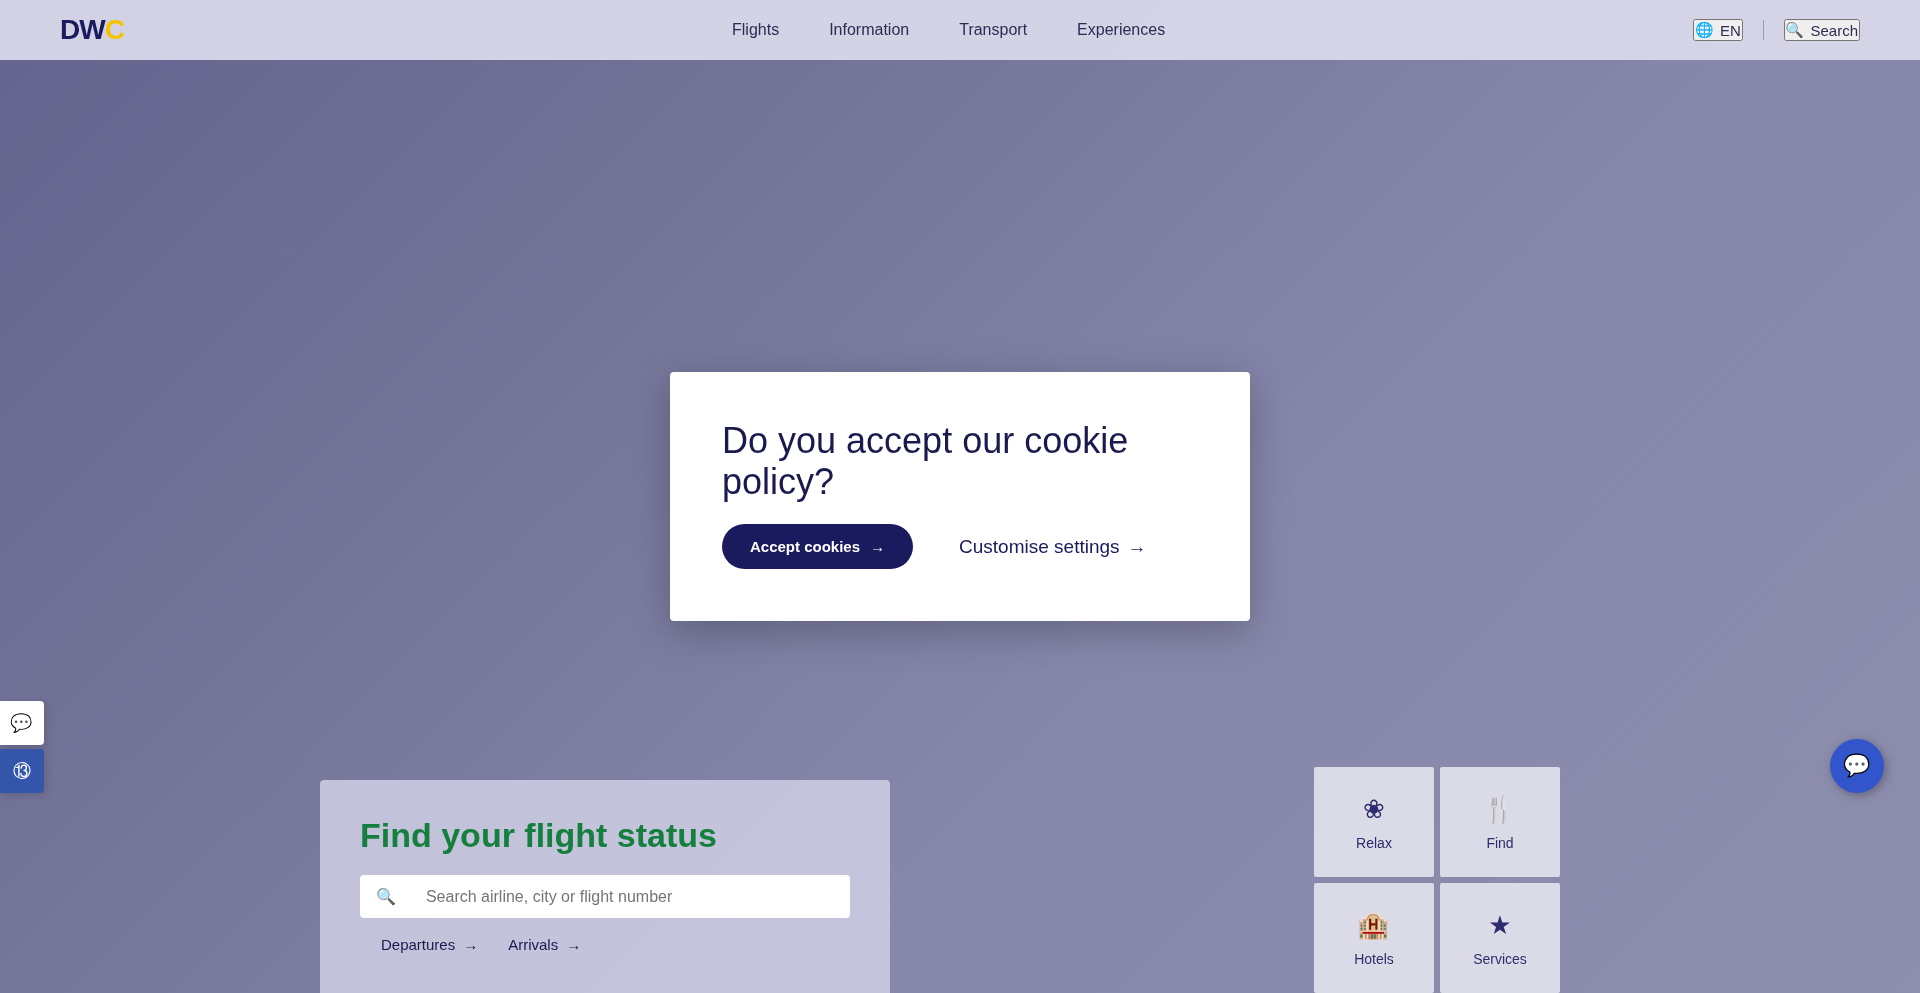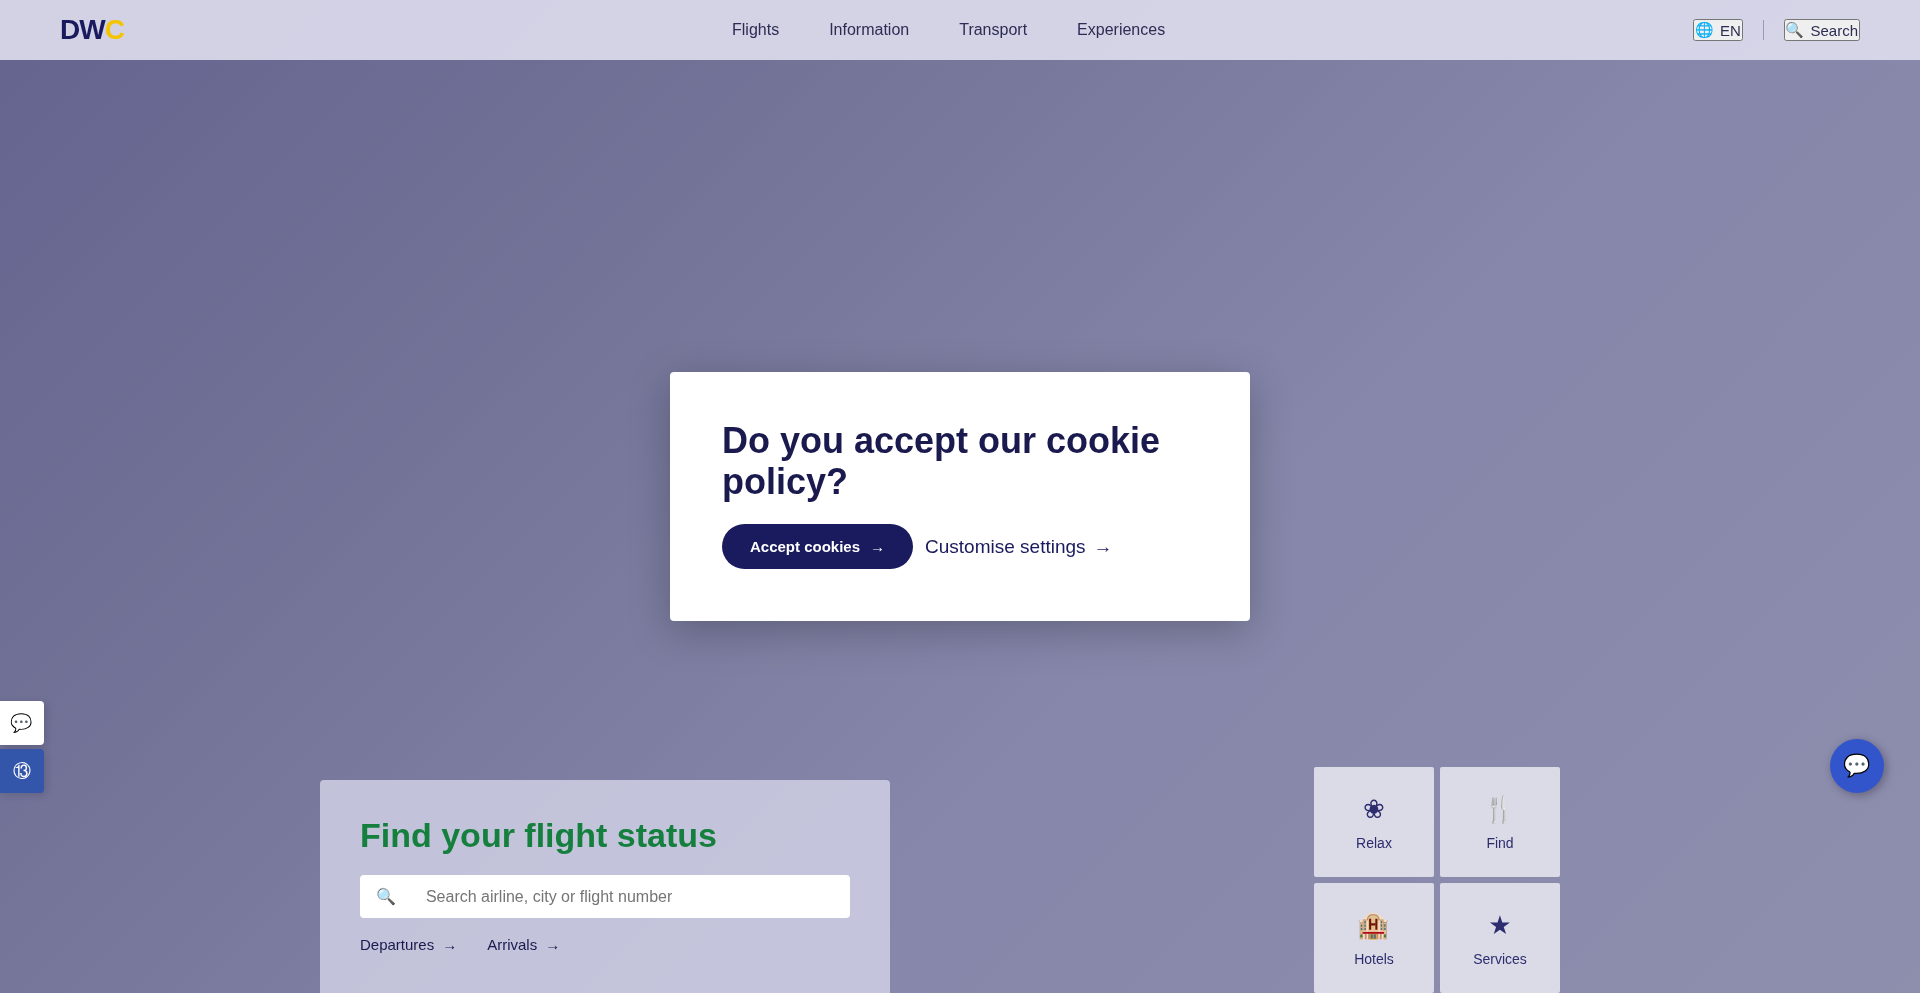--- a/index.html
+++ b/index.html
@@ -114,20 +114,21 @@
       outline: none;
       font-size: 16px;
       color: #666;
       width: 100%;
       background: transparent;
       margin-left: 20px;
     }
     .flight-links {
       display: flex;
       gap: 30px;
+      margin-left: 21px;
     }
     .flight-link {
       display: flex;
       align-items: center;
       gap: 8px;
       color: #1a1a4e;
       font-size: 15px;
       font-weight: 500;
       cursor: pointer;
       text-decoration: none;
@@ -177,35 +178,35 @@
     .modal {
       background: white;
       border-radius: 4px;
       padding: 48px 52px 52px;
       max-width: 580px;
       width: 580px;
       box-shadow: 0 10px 40px rgba(0,0,0,0.25);
     }
     .modal-title {
       font-size: 36px;
-      font-weight: 700;
+      font-weight: 400;
       color: #1a1a4e;
       line-height: 1.15;
       margin-bottom: 22px;
     }
     .modal-body {
       font-size: 15px;
       color: #444;
       line-height: 1.6;
       margin-bottom: 30px;
     }
     .modal-actions {
       display: flex;
       align-items: center;
-      gap: 12px;
+      gap: 46px;
     }
     .btn-accept {
       background: #1a1a5e;
       color: white;
       border: none;
       border-radius: 30px;
       padding: 14px 28px;
       font-size: 15px;
       font-weight: 600;
       cursor: pointer;

